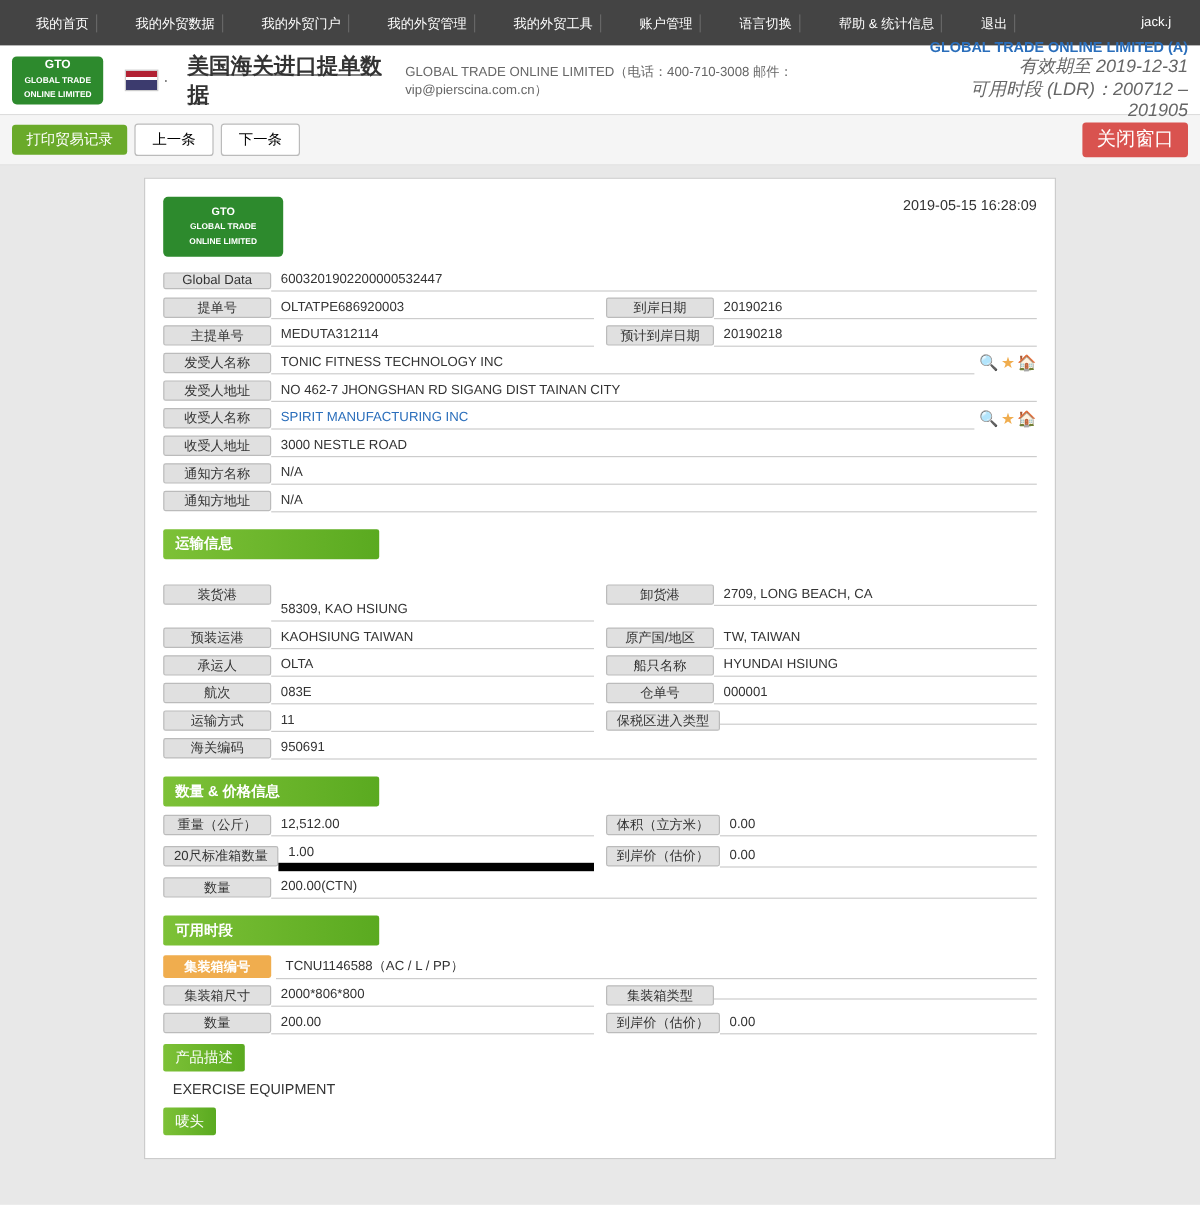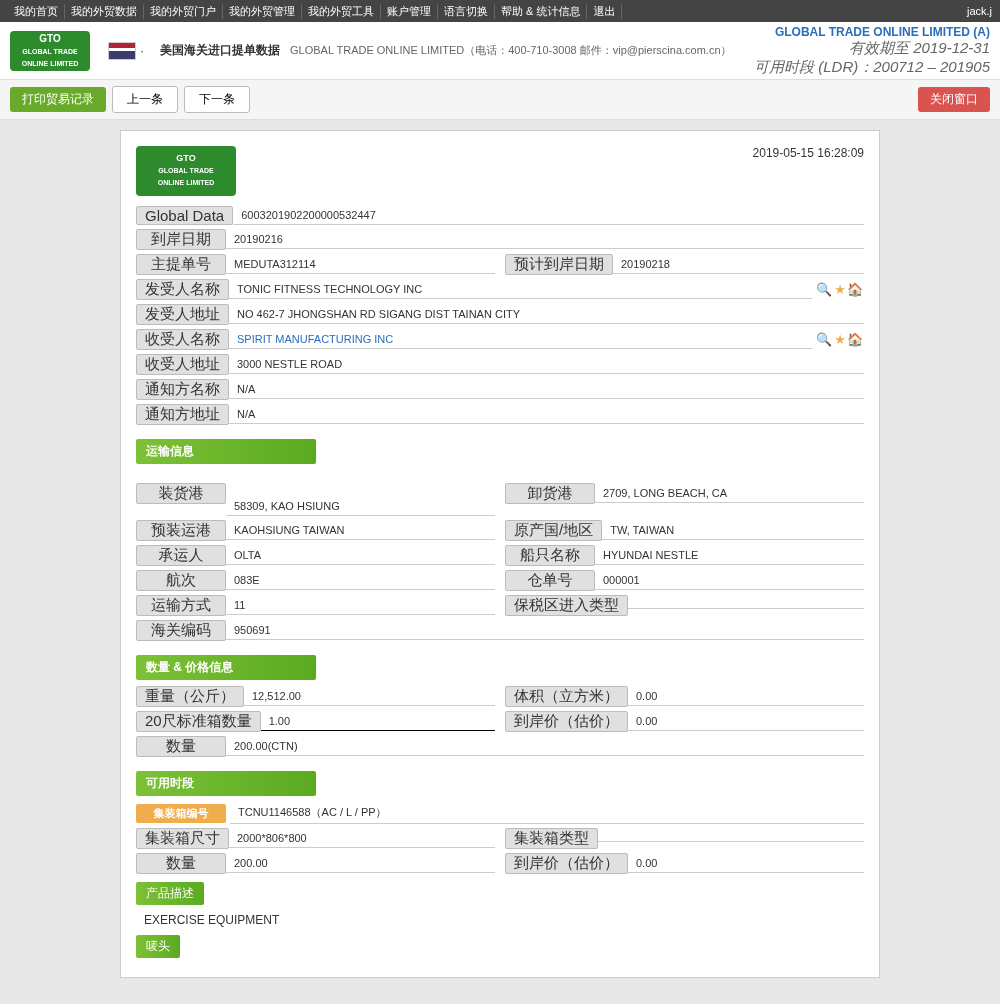--- a/index.html
+++ b/index.html
@@ -1,52 +1,52 @@
 <!DOCTYPE html>
 <html><head>
   <meta charset="utf-8">
   <style>
     * { box-sizing: border-box; margin: 0; padding: 0; }
     body { font-family: Arial, sans-serif; font-size: 12px; background: #e8e8e8; color: #333; min-width: 1000px; }
 
     
-    .top-nav { background: #444; color: #fff; display: flex; align-items: center; padding: 0 8px; height: 22px; font-size: 12px; }
+    .top-nav { background: #444; color: #fff; display: flex; align-items: center; padding: 0 24px; height: 38px; font-size: 12px; gap: 26px; }
     .top-nav a { color: #fff; text-decoration: none; padding: 0 6px; border-right: 1px solid #666; font-size: 11px; }
     .top-nav a:last-child { border-right: none; }
     .top-nav .user { margin-left: auto; color: #fff; font-size: 11px; }
 
     
     .header-bar { background: #fff; display: flex; align-items: center; padding: 4px 10px; border-bottom: 1px solid #ddd; height: 58px; }
     .logo-area { display: flex; align-items: center; gap: 8px; }
     .logo-img { width: 80px; height: 40px; background: #2d8a2d; display: flex; align-items: center; justify-content: center; border-radius: 4px; }
     .logo-text { color: #fff; font-weight: bold; font-size: 10px; text-align: center; line-height: 1.2; }
     .flag-area { display: flex; align-items: center; gap: 4px; margin-left: 10px; }
     .flag { width: 28px; height: 18px; background: linear-gradient(to bottom, #B22234 30%, #fff 30%, #fff 50%, #3C3B6E 50%); border: 1px solid #ccc; }
     .account-info { margin-left: auto; text-align: right; font-size: 11px; color: #333; }
     .account-name { color: #2a6ebb; font-weight: bold; font-size: 12px; }
     .account-detail { color: #666; font-size: 15px; font-style: italic; }
 
     
     .toolbar { background: #f5f5f5; border-bottom: 1px solid #ddd; padding: 6px 10px; display: flex; align-items: center; gap: 6px; }
     .btn-print { background: #6aaa2a; color: #fff; border: none; padding: 4px 12px; border-radius: 3px; cursor: pointer; font-size: 12px; }
     .btn-nav { background: #fff; border: 1px solid #bbb; padding: 4px 14px; border-radius: 3px; cursor: pointer; font-size: 12px; }
-    .btn-close { background: #d9534f; color: #fff; border: none; padding: 4px 12px; border-radius: 3px; cursor: pointer; font-size: 12px; margin-left: auto; }
+    .btn-close { background: #d9534f; color: #fff; border: none; padding: 4px 12px; border-radius: 3px; cursor: pointer; font-size: 16px; margin-left: auto; }
 
     
     .main-content { background: #e8e8e8; padding: 10px; }
     .doc-container { background: #fff; border: 1px solid #ccc; padding: 15px; max-width: 760px; margin: 0 auto; }
 
     
     .doc-header { display: flex; align-items: flex-start; justify-content: space-between; margin-bottom: 10px; }
     .doc-logo { width: 100px; height: 50px; background: #2d8a2d; display: flex; align-items: center; justify-content: center; border-radius: 4px; }
     .doc-logo-text { color: #fff; font-weight: bold; font-size: 9px; text-align: center; line-height: 1.3; }
 
     
     .info-row { display: flex; align-items: center; margin-bottom: 4px; }
-    .label-box { background: #e0e0e0; border: 1px solid #bbb; padding: 0 8px; min-width: 90px; text-align: center; font-size: 15px; border-radius: 2px; color: #333; }
+    .label-box { background: #e0e0e0; border: 1px solid #bbb; padding: 0 8px; min-width: 90px; text-align: center; font-size: 11px; border-radius: 2px; color: #333; }
     .value-box { border: none; border-bottom: 1px solid #ccc; padding: 3px 8px; flex: 1; font-size: 11px; color: #333; }
 
     
     .section-header { background: linear-gradient(to right, #7dc137, #5aaa20); color: #fff; padding: 4px 10px; font-size: 12px; font-weight: bold; border-radius: 2px; margin: 10px 0 6px 0; display: inline-block; min-width: 180px; }
 
     
     .two-col-row { display: flex; gap: 10px; margin-bottom: 4px; }
     .two-col-row .col { display: flex; align-items: center; flex: 1; }
 
     
@@ -78,21 +78,21 @@
 
 <div class="header-bar">
   <div class="logo-area">
     <div class="logo-img">
       <div class="logo-text">GTO<br><span style="font-size:7px;">GLOBAL TRADE<br>ONLINE LIMITED</span></div>
     </div>
     <div class="flag-area">
       <div class="flag"></div>
       <span>·</span>
     </div>
-    <div style="font-size:12px;font-weight:bold;margin-left:8px;">美国海关进口提单数据</div>
+    <div style="font-size:18px;font-weight:bold;margin-left:8px;text-decoration:underline;">美国海关进口提单数据</div>
   </div>
   <div style="margin-left:10px;">
     <span style="font-size:11px;color:#666;">GLOBAL TRADE ONLINE LIMITED（电话：400-710-3008  邮件：vip@pierscina.com.cn）</span>
   </div>
   <div class="account-info">
     <div class="account-name">GLOBAL TRADE ONLINE LIMITED (A)</div>
     <div class="account-detail">有效期至 2019-12-31</div>
     <div class="account-detail">可用时段 (LDR)：200712 – 201905</div>
   </div>
 </div>
@@ -114,20 +114,24 @@
       <div>2019-05-15  16:28:09</div>
     </div>
 
     <div class="info-row">
       <span class="label-box">Global Data</span>
       <span class="value-box">6003201902200000532447</span>
     </div>
 
     <div class="two-col-row">
       <div class="col">
+        <span class="label-box">提单号</span>
+        <span class="value-box" style="border-bottom:1px solid #ccc;">OLTATPE686920003</span>
+      </div>
+      <div class="col">
         <span class="label-box">到岸日期</span>
         <span class="value-box" style="border-bottom:1px solid #ccc;">20190216</span>
       </div>
     </div>
 
     <div class="two-col-row">
       <div class="col">
         <span class="label-box">主提单号</span>
         <span class="value-box" style="border-bottom:1px solid #ccc;">MEDUTA312114</span>
       </div>
@@ -202,21 +206,21 @@
       </div>
     </div>
 
     <div class="two-col-row">
       <div class="col">
         <span class="label-box">承运人</span>
         <span class="value-box" style="border-bottom:1px solid #ccc;">OLTA</span>
       </div>
       <div class="col">
         <span class="label-box">船只名称</span>
-        <span class="value-box" style="border-bottom:1px solid #ccc;">HYUNDAI NESTLE</span>
+        <span class="value-box" style="border-bottom:1px solid #ccc;">HYUNDAI HSIUNG</span>
       </div>
     </div>
 
     <div class="two-col-row">
       <div class="col">
         <span class="label-box">航次</span>
         <span class="value-box" style="border-bottom:1px solid #ccc;">083E</span>
       </div>
       <div class="col">
         <span class="label-box">仓单号</span>
@@ -251,21 +255,21 @@
       </div>
       <div class="col">
         <span class="label-box">体积（立方米）</span>
         <span class="value-box" style="border-bottom:1px solid #ccc;">0.00</span>
       </div>
     </div>
 
     <div class="two-col-row">
       <div class="col">
         <span class="label-box">20尺标准箱数量</span>
-        <span class="value-box" style="border-bottom:1px solid #000000;">1.00</span>
+        <span class="value-box" style="border-bottom:7px solid #000000;">1.00</span>
       </div>
       <div class="col">
         <span class="label-box">到岸价（估价）</span>
         <span class="value-box" style="border-bottom:1px solid #ccc;">0.00</span>
       </div>
     </div>
 
     <div class="info-row">
       <span class="label-box">数量</span>
       <span class="value-box">200.00(CTN)</span>

